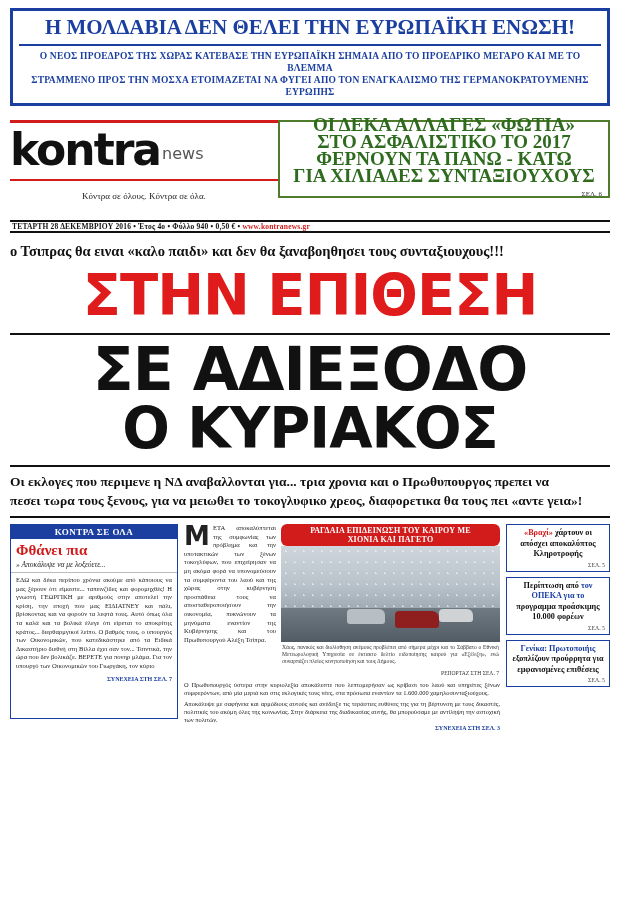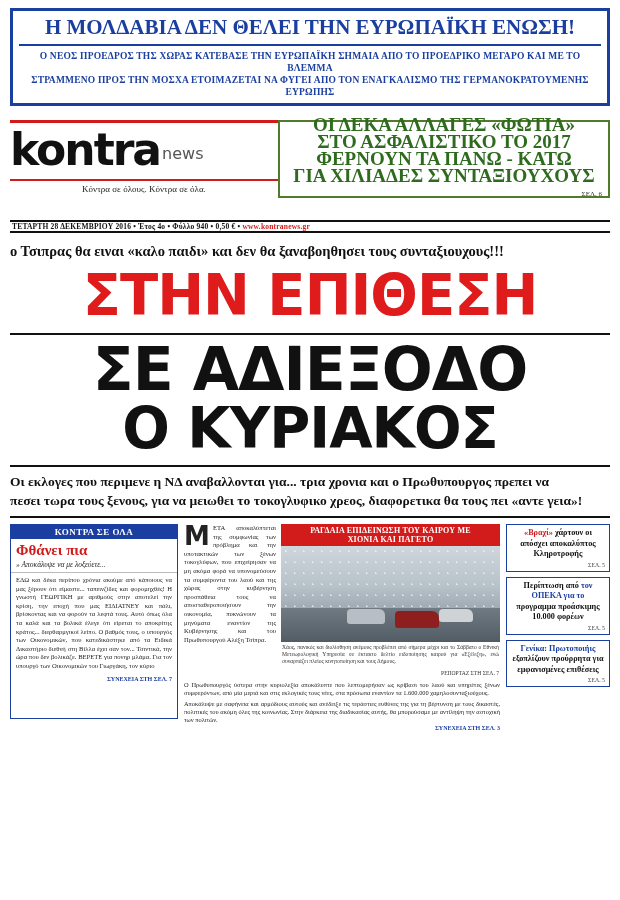--- a/index.html
+++ b/index.html
@@ -12,21 +12,21 @@
   .topbar .rule{height:2px;background:#1a3fa0;margin:4px 0 4px 0;}
   .topbar .line2{color:#1a3fa0;font-weight:bold;font-size:9.5px;text-align:center;line-height:12px;letter-spacing:.2px;}
 
   
   .masthead{display:flex;align-items:stretch;gap:0;height:78px;}
   .logo-box{width:268px;position:relative;}
   .logo-top{height:3px;background:#d21b1b;width:100%;}
   .logo-word{font-family:"DejaVu Sans",sans-serif;font-weight:bold;font-size:44px;letter-spacing:-2px;color:#111;line-height:48px;padding-top:3px;}
   .logo-word .news{font-size:16px;font-weight:normal;letter-spacing:0;color:#555;vertical-align:6px;margin-left:2px;}
   .logo-rule{height:2px;background:#d21b1b;margin-top:1px;}
-  .logo-slogan{font-size:9px;text-align:center;color:#222;margin-top:3px;font-family:"Liberation Serif",serif;}
+  .logo-slogan{font-size:9px;text-align:center;color:#222;margin-top:10px;font-family:"Liberation Serif",serif;}
   .promo{flex:1;border:2px solid #4f7b2a;box-sizing:border-box;padding:4px 6px;display:flex;flex-direction:column;justify-content:center;}
   .promo div{color:#2f6b1f;font-weight:bold;font-size:19px;text-align:center;line-height:17px;letter-spacing:0px;}
   .promo .pg{font-size:7px;color:#333;text-align:right;font-weight:normal;margin-top:2px;}
 
   
   .infostrip{border-top:2px solid #111;border-bottom:2px solid #111;margin-top:22px;font-size:7.5px;font-weight:bold;letter-spacing:.2px;padding:0 2px;color:#111;}
   .infostrip .red{color:#d21b1b;}
 
   
   .kicker{margin-top:8px;font-size:14.5px;line-height:20px;font-weight:bold;color:#111;}
@@ -55,21 +55,21 @@
   .col-left .body{font-size:6.6px;line-height:8.6px;text-align:justify;padding:3px 5px;color:#222;}
   .col-left .cont{font-size:6px;color:#1a3fa0;font-weight:bold;text-align:right;padding:2px 5px;}
 
   .col-mid{flex:1;position:relative;}
   .col-mid .dropcap-par{font-size:6.6px;line-height:8.6px;text-align:justify;color:#222;}
   .col-mid .dropcap-par::first-letter{}
   .mid-flex{display:flex;gap:5px;}
   .mid-text{width:92px;}
   .mid-text .dc{float:left;font-family:"DejaVu Sans",sans-serif;font-weight:bold;font-size:26px;line-height:22px;margin:1px 3px 0 0;}
   .photo-wrap{flex:1;}
-  .redbar{background:#d21b1b;color:#fff;font-size:8px;font-weight:bold;text-align:center;padding:2px 15px;letter-spacing:.2px;}
+  .redbar{background:#d21b1b;color:#fff;font-size:8px;font-weight:bold;text-align:center;padding:2px 15px;letter-spacing:.2px;border-radius:6px;}
   .photo{height:96px;background:linear-gradient(180deg,#cfd6dc 0%,#b9c3cb 40%,#9aa6af 70%,#7d8a94 100%);position:relative;overflow:hidden;}
   .photo .road{position:absolute;left:0;right:0;bottom:0;height:34px;background:linear-gradient(180deg,#6f7a82,#525c64);}
   .photo .car1{position:absolute;left:30%;bottom:18px;width:38px;height:15px;background:#b8bfc4;border-radius:4px 6px 3px 3px;}
   .photo .car2{position:absolute;left:52%;bottom:14px;width:44px;height:17px;background:#8f1f1f;border-radius:4px 7px 3px 3px;}
   .photo .car3{position:absolute;left:72%;bottom:20px;width:34px;height:13px;background:#cfd3d6;border-radius:4px 6px 3px 3px;}
   .photo .snow{position:absolute;inset:0;background-image:radial-gradient(circle,#fff 1px,transparent 1px);background-size:9px 11px;opacity:.55;}
   .caption{font-size:5.6px;line-height:7.2px;color:#333;padding:2px 1px;text-align:justify;}
   .mid-bottom-text{font-size:6.4px;line-height:8.4px;text-align:justify;color:#222;margin-top:2px;}
   .cont2{font-size:6px;color:#1a3fa0;font-weight:bold;text-align:right;}
 

